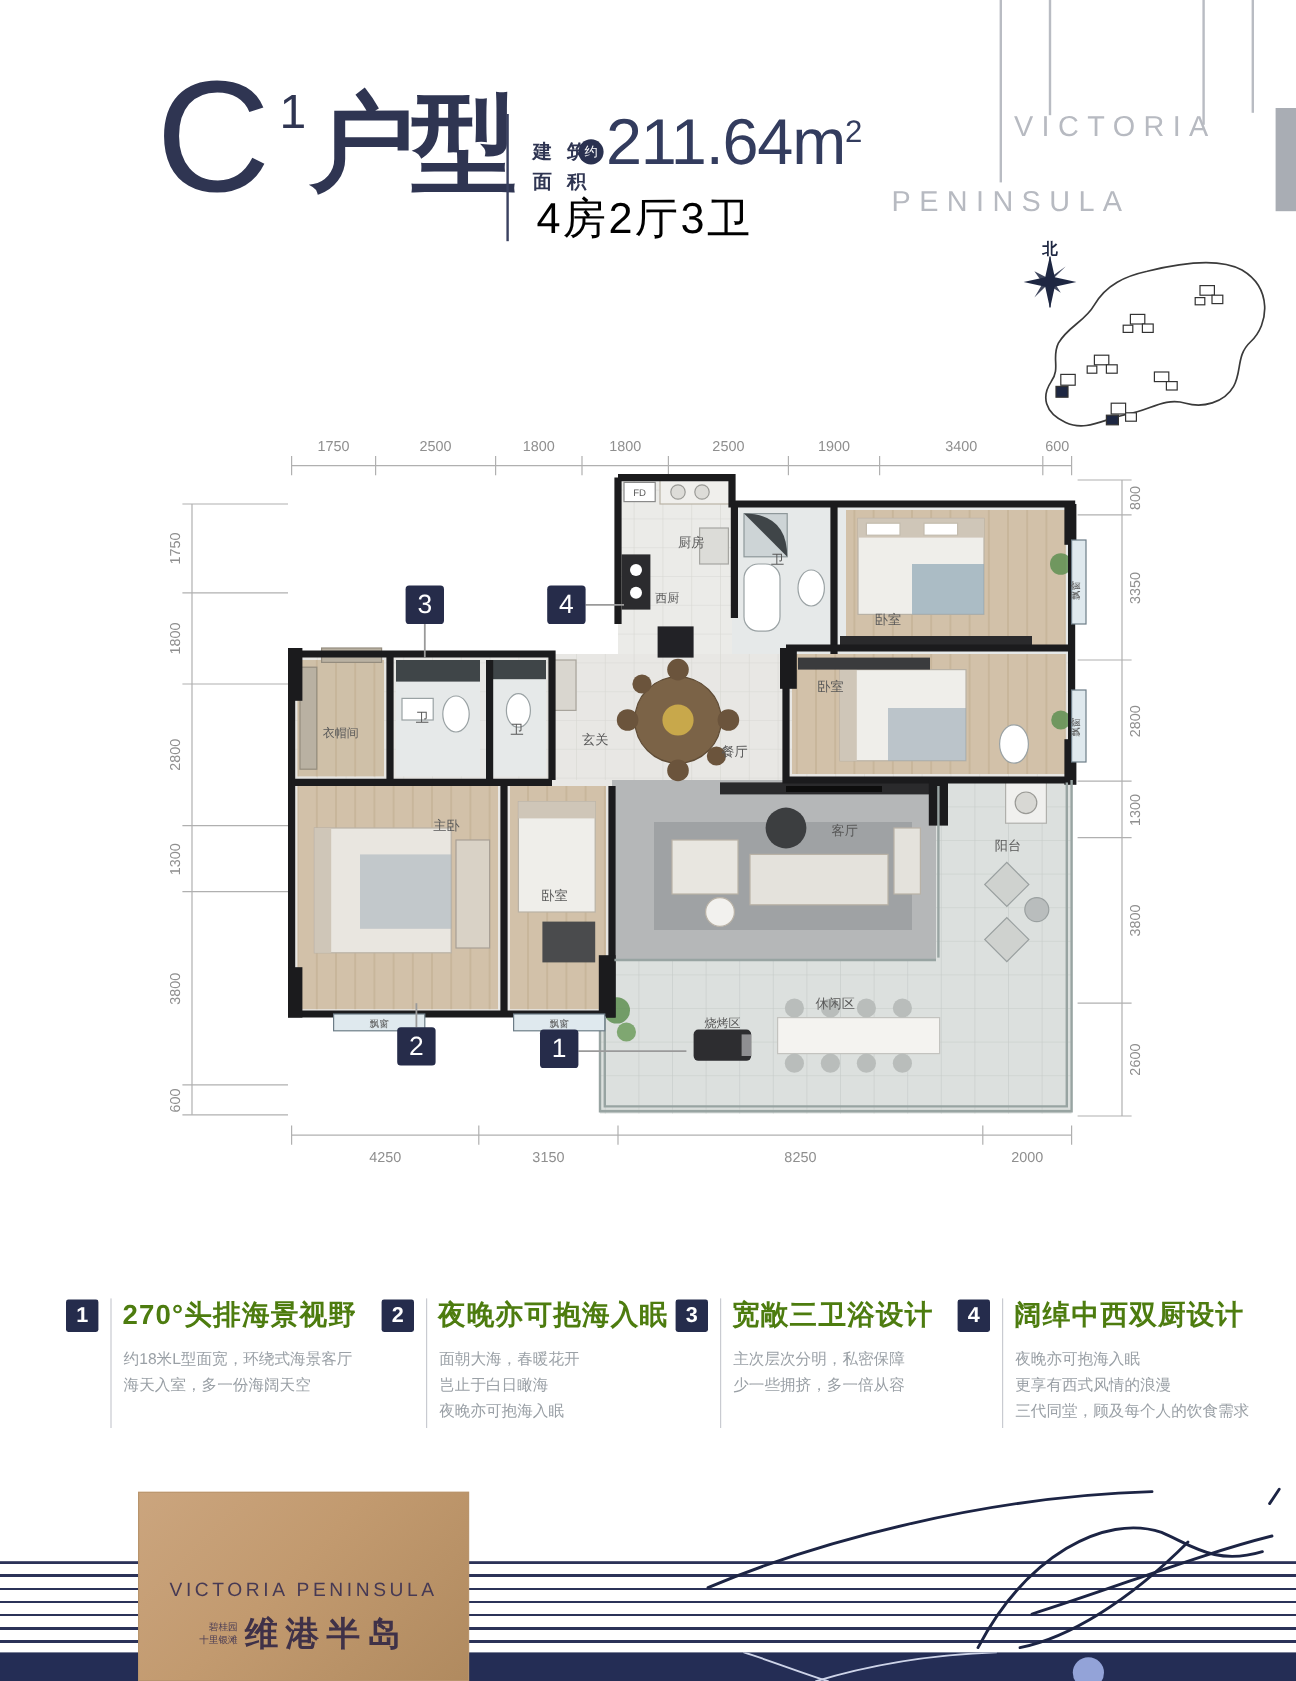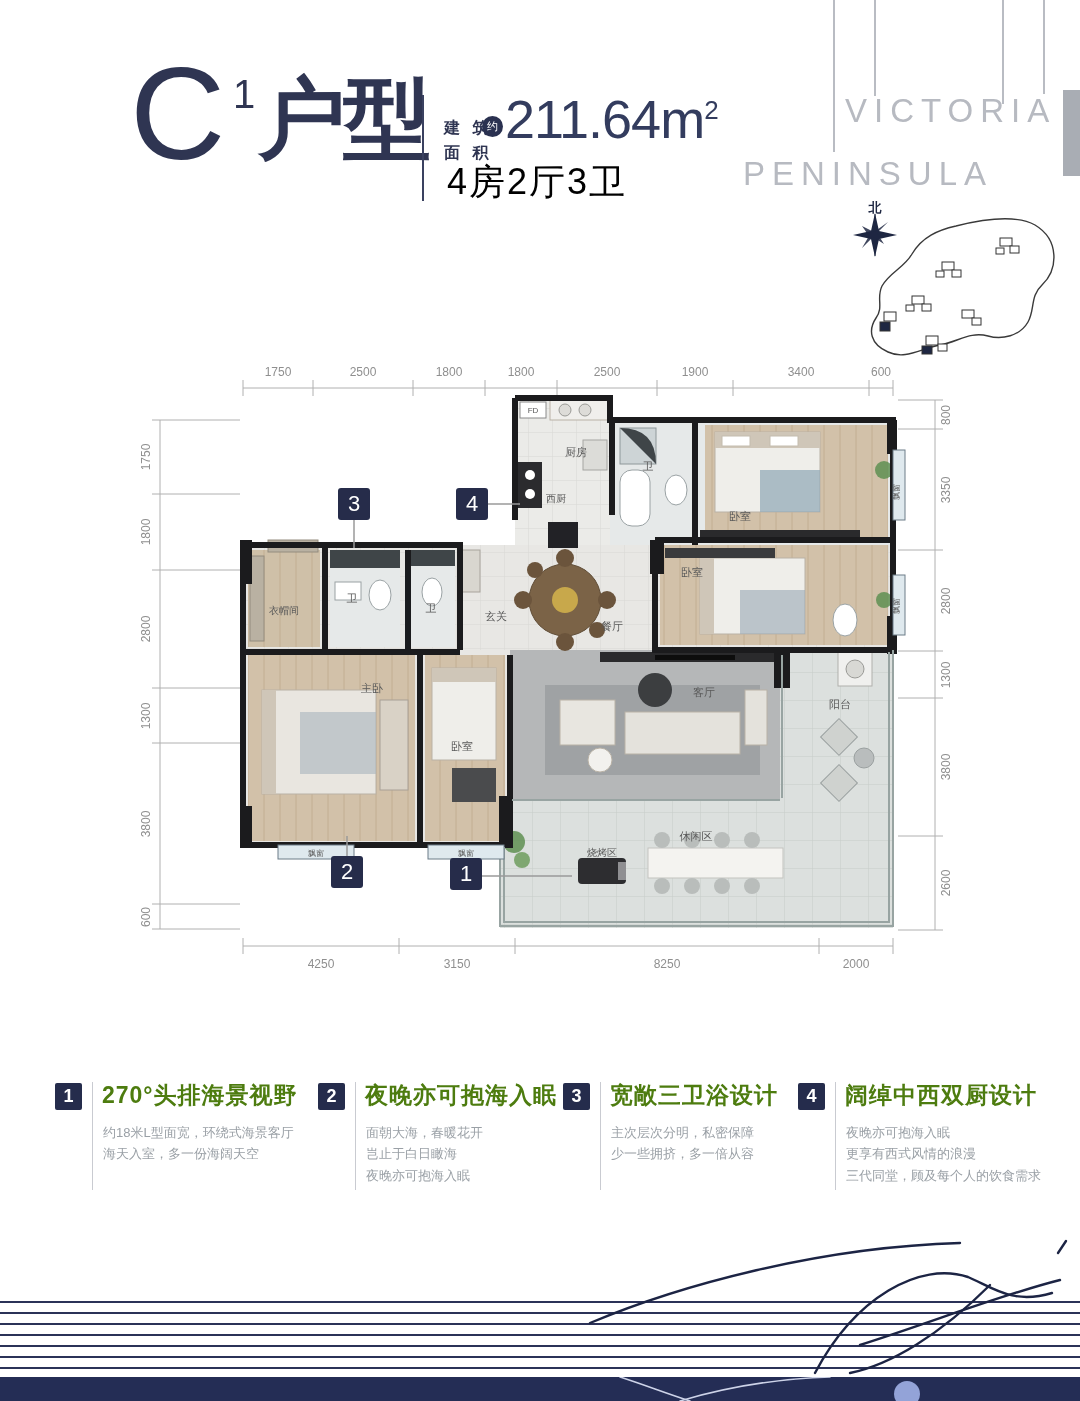--- a/index.html
+++ b/index.html
@@ -18,21 +18,21 @@
   .area-value{left:505px;top:88px;font-size:54px;font-weight:500;color:#333c5e;letter-spacing:-1px;}
   .area-value sup{font-size:26px;}
   .layout-line{left:447px;top:158px;font-size:36px;font-weight:400;color:#000000;letter-spacing:2px;}
 
   
   .wm-line{background:#b9bcc3;width:2px;top:0;}
   .wm1{left:833px;height:152px;}
   .wm2{left:874px;height:96px;}
   .wm3{left:1002px;height:104px;}
   .wm4{left:1043px;height:94px;}
-  .wm-text{color:#b7bac1;font-size:33px;letter-spacing:7px;font-weight:400;}
+  .wm-text{color:#b7bac1;font-size:24px;letter-spacing:7px;font-weight:400;}
   .wm-t1{left:845px;top:92px;}
   .wm-t2{left:743px;top:155px;}
   .wm-block{left:1063px;top:90px;width:17px;height:86px;background:#a9adb4;}
 
   
   .feature{top:1080px;width:240px;}
   .f1{left:55px;} .f2{left:318px;} .f3{left:563px;} .f4{left:798px;}
   .f-num{position:absolute;left:0;top:3px;width:27px;height:27px;background:#252c4c;color:#fff;
          font-size:18px;font-weight:700;display:flex;align-items:center;justify-content:center;border-radius:2px;}
   .f-rule{position:absolute;left:37px;top:2px;width:1px;height:108px;background:#c9cbd1;}
@@ -437,20 +437,28 @@
       <div>夜晚亦可抱海入眠</div>
       <div>更享有西式风情的浪漫</div>
       <div>三代同堂，顾及每个人的饮食需求</div>
     </div>
   </div>
 
   <div class="abs stripes"></div>
   <div class="abs footer"></div>
   <div class="abs footer-dot"></div>
 
+  <div class="abs logo">
+    <div class="logo-en">VICTORIA PENINSULA</div>
+    <div class="logo-cn-row">
+      <div class="logo-small">碧桂园
+十里银滩</div>
+      <div class="logo-cn">维港半岛</div>
+    </div>
+  </div>
 
   <svg class="abs sig" width="520" height="150" viewBox="0 0 520 150">
     <g stroke="#1c2444" stroke-width="2.4" fill="none" stroke-linecap="round">
       <path d="M30,98 C120,60 260,22 400,18"></path>
       <path d="M255,148 C295,72 360,36 408,52 C432,62 452,80 492,68"></path>
       <path d="M300,120 C370,98 440,70 500,55"></path>
       <path d="M498,28 l8,-12"></path>
       <path d="M430,60 C380,110 330,140 290,148"></path>
     </g>
   </svg>

